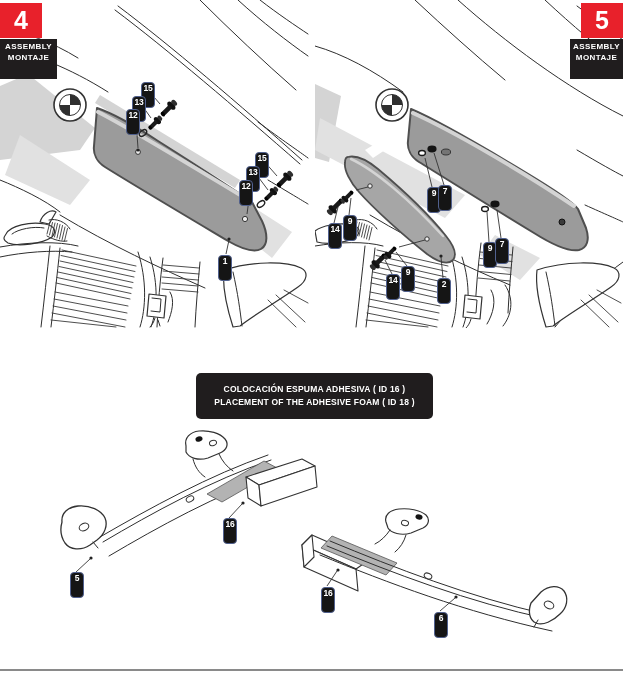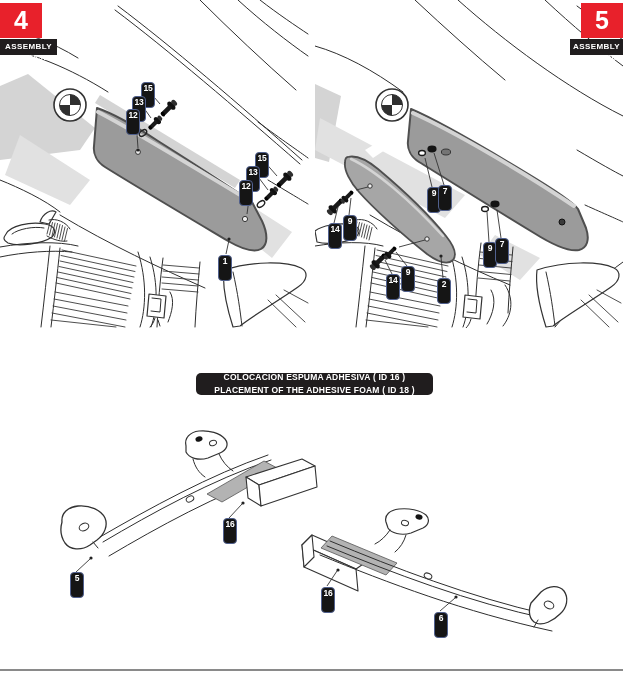--- a/index.html
+++ b/index.html
@@ -2,26 +2,26 @@
 <html><head>
 <meta charset="utf-8">
 <style>
   html,body{margin:0;padding:0;background:#fff}
   .page{position:relative;width:623px;height:675px;background:#ffffff;overflow:hidden;
         font-family:"Liberation Sans",sans-serif}
   .panel{position:absolute;top:0;width:310px;height:328px}
   .stepnum{position:absolute;width:42px;height:35px;background:#e8212b;color:#fff;
            font-weight:bold;font-size:25px;line-height:35px;text-align:center}
   .asmlabel{position:absolute;background:#201d1e;color:#fff;font-weight:bold;font-size:8px;
-            line-height:11px;text-align:center;letter-spacing:.4px;height:16px;width:57px;
+            line-height:11px;text-align:center;letter-spacing:.4px;height:40px;width:57px;
             box-sizing:border-box;padding-top:2px}
   .co{position:absolute;width:14px;height:26px;background:#151515;border:1px solid #51618f;
       border-radius:4px;color:#fff;font-weight:bold;font-size:8.5px;line-height:11px;
       text-align:center;letter-spacing:-.3px;box-sizing:border-box;z-index:5}
-  .banner{position:absolute;left:196px;top:373px;width:237px;height:22px;background:#201d1e;
+  .banner{position:absolute;left:196px;top:373px;width:237px;height:46px;background:#201d1e;
           border-radius:5px;color:#fff;text-align:center;font-weight:bold;font-size:8.5px;
           line-height:13px;letter-spacing:.2px;display:flex;flex-direction:column;justify-content:center}
   .divider{position:absolute;left:0;top:669px;width:623px;height:2px;background:#8a8a8a}
   svg{position:absolute;left:0;top:0}
   .ln{fill:none;stroke:#2e2e2e;stroke-width:1;stroke-linecap:round;stroke-linejoin:round}
   .lnt{fill:none;stroke:#3a3a3a;stroke-width:.9;stroke-linecap:round}
   .shape{fill:#fff;stroke:#333;stroke-width:1.2;stroke-linejoin:round}
   .part{fill:#9b9b9b;stroke:#4f4f4f;stroke-width:2;stroke-linejoin:round}
   .part2{fill:#a6a6a6;stroke:#4f4f4f;stroke-width:1.8;stroke-linejoin:round}
   .hl{fill:none;stroke:#d4d4d4;stroke-width:4;stroke-linecap:round}

